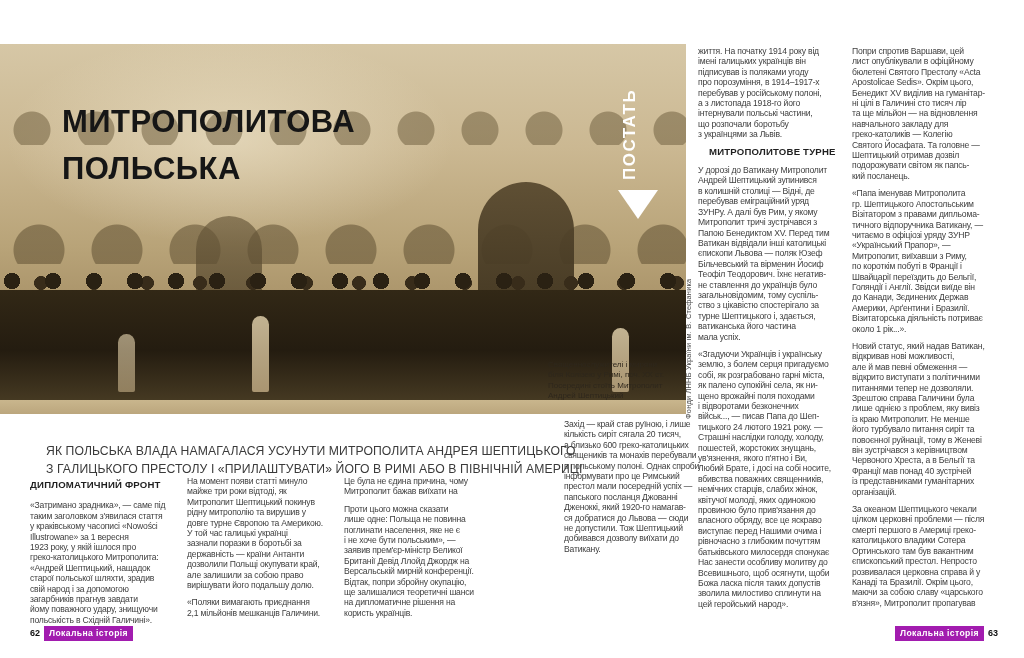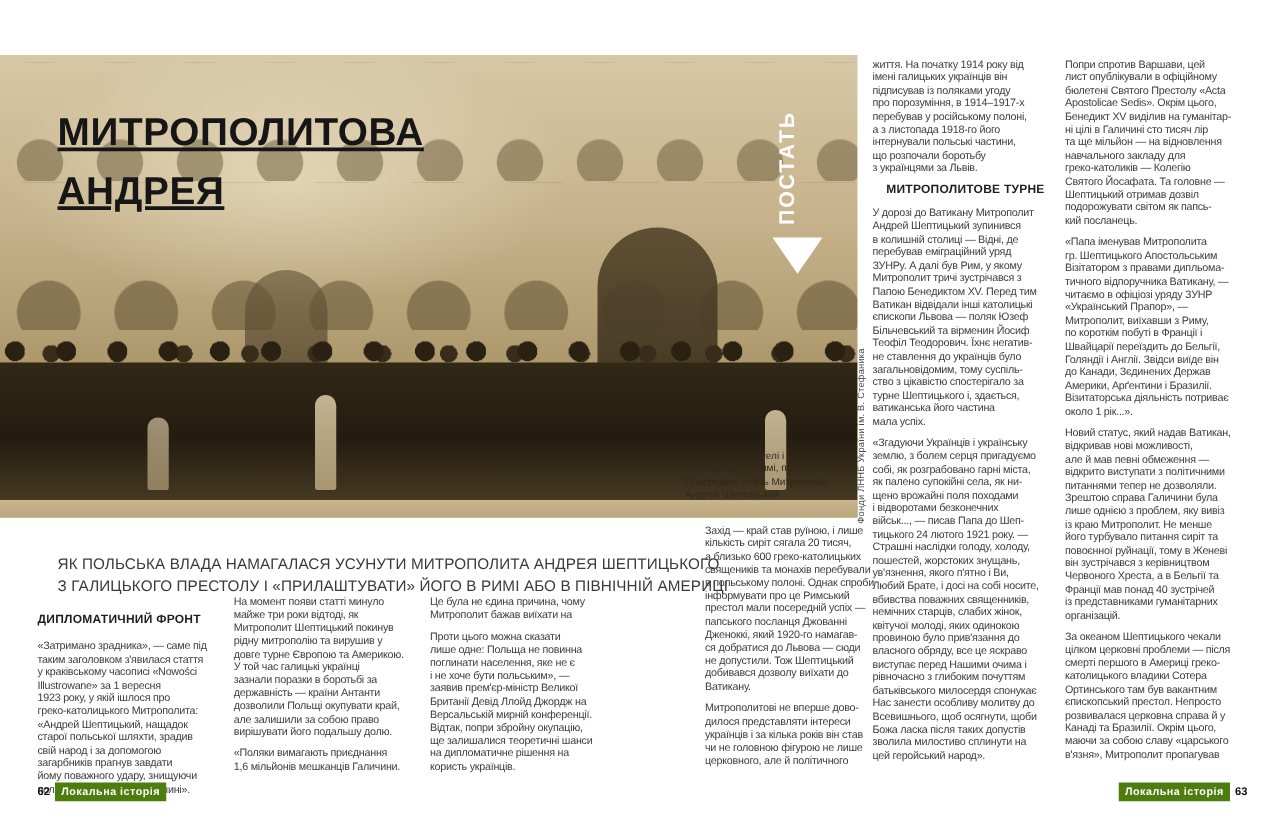--- a/index.html
+++ b/index.html
@@ -36,22 +36,22 @@
       linear-gradient(to bottom, #322816 0%, #241c10 55%, #453922 100%);
     background-position:0 2px, 19px 6px, 0 22px;
     background-size:41px 30px, 53px 30px, 100% 110px;
     background-repeat:repeat-x, repeat-x, no-repeat; }
   .ph-fig { position:absolute; bottom:22px; width:17px; height:76px;
     border-radius:9px 9px 2px 2px; background:linear-gradient(#d3c3a0,#b5a07a); opacity:.9; }
   .ph-fig.f1 { left:252px; } .ph-fig.f2 { left:612px; height:64px; } .ph-fig.f3 { left:118px; height:58px; opacity:.7; }
   .ph-ground { position:absolute; left:0; bottom:0; width:100%; height:14px;
     background:linear-gradient(#c9b68d,#bba67d); }
   
-  .title { position:absolute; left:46px; top:38px; margin:0;
-    font-size:31px; line-height:47px; font-weight:bold; letter-spacing:.5px; color:#161616;text-decoration:underline; }
+  .title { position:absolute; left:46px; top:38px; margin:16px;
+    font-size:31px; line-height:47px; font-weight:bold; letter-spacing:.5px; color:#161616; }
   .title span { display:block; }
   
   .rubric { position:absolute; left:620px; top:136px; width:124px; height:26px;
     transform:rotate(-90deg); transform-origin:0 0;
     font-size:17px; font-weight:bold; letter-spacing:1.5px; color:#ffffff; white-space:nowrap; }
   .rubric-arrow { position:absolute; left:618px; top:146px; width:0; height:0;
     border-left:20px solid transparent; border-right:20px solid transparent; border-top:29px solid #ffffff; }
   
   .caption { position:absolute; left:548px; top:316px; width:134px; margin:0;
     font-size:8px; line-height:10.4px; font-weight:normal; color:#2e271c; white-space:pre-line; }
@@ -60,27 +60,27 @@
     font-size:7.4px; letter-spacing:.2px; color:#4a4a4a; white-space:nowrap; }
   
   .standfirst { position:absolute; left:30px; top:426px; width:540px; margin:16px;
     font-size:12.2px; line-height:18px; letter-spacing:.1px; color:#3a3a3a; white-space:pre-line; }
   .col { position:absolute; top:476px; width:156px; font-size:8.6px; line-height:10.4px; letter-spacing:-.2px; }
   .col.l1 { left:30px; } .col.l2 { left:187px; } .col.l3 { left:344px; }
   .col.r1 { left:564px; top:419px; }
   .col.r2 { left:698px; top:46px; width:152px; }
   .col.r3 { left:852px; top:46px; }
   .para { margin:0 0 7px; white-space:pre-line; }
-  .col-heading { margin:15px 0 10px; font-size:9.6px; font-weight:bold; letter-spacing:.2px; color:#1f1f1f; }
+  .col-heading { margin:4px 0 10px; font-size:9.6px; font-weight:bold; letter-spacing:.2px; color:#1f1f1f; }
   .col-heading.mid { margin:4px 11px 8px; }
   
   .footer { position:absolute; top:626px; height:14px; display:flex; align-items:center; gap:4px; }
   .footer.fl { left:30px; } .footer.fr { right:26px; }
   .pgnum { font-size:9px; font-weight:bold; color:#101010; }
-  .brand { background:#4d7c0f; color:#ffffff; font-size:8.6px; font-weight:bold;
+  .brand { background:#a21caf; color:#ffffff; font-size:8.6px; font-weight:bold;
     letter-spacing:.4px; padding:2px 5px 3px; }
 </style>
 </head>
 <body>
 
 <div class="spread">
 
   <figure class="photo" style="margin:0">
     <div class="ph-glow"></div>
     <div class="ph-arches a1"></div>
@@ -88,21 +88,21 @@
     <div class="ph-portal"></div>
     <div class="ph-portal2"></div>
     <div class="ph-crowd"></div>
     <div class="ph-fig f1"></div>
     <div class="ph-fig f2"></div>
     <div class="ph-fig f3"></div>
     <div class="ph-ground"></div>
 
     <h1 class="title">
       <span>МИТРОПОЛИТОВА</span>
-      <span>АНДРЕЯ</span>
+      <span>ПОЛЬСЬКА</span>
     </h1>
     <div class="rubric">ПОСТАТЬ</div>
     <div class="rubric-arrow"></div>
     <figcaption class="caption">Священнослужителі і миряни
 біля Колізею у Римі, поч. ХХ ст.
 Посередині стоїть Митрополит
 Андрей Шептицький</figcaption>
   </figure>
 
   <div class="credit">Фонди ЛННБ України ім. В. Стефаника</div>
@@ -134,21 +134,21 @@
 Митрополит Шептицький покинув
 рідну митрополію та вирушив у
 довге турне Європою та Америкою.
 У той час галицькі українці
 зазнали поразки в боротьбі за
 державність — країни Антанти
 дозволили Польщі окупувати край,
 але залишили за собою право
 вирішувати його подальшу долю.</p>
         <p class="para">«Поляки вимагають приєднання
-1,6 мільйонів мешканців Галичини.</p>
+2,1 мільйонів мешканців Галичини.</p>
       </div>
   </div>
   <div class="col l3">
     <div>
         <p class="para">Це була не єдина причина, чому
 Митрополит бажав виїхати на</p>
         <p class="para">Проти цього можна сказати
 лише одне: Польща не повинна
 поглинати населення, яке не є
 і не хоче бути польським», —
@@ -170,25 +170,20 @@
 священиків та монахів перебували
 в польському полоні. Однак спроби
 інформувати про це Римський
 престол мали посередній успіх —
 папського посланця Джованні
 Дженоккі, який 1920-го намагав-
 ся добратися до Львова — сюди
 не допустили. Тож Шептицький
 добивався дозволу виїхати до
 Ватикану.</p>
-        <p class="para">Митрополитові не вперше дово-
-дилося представляти інтереси
-українців і за кілька років він став
-чи не головною фігурою не лише
-церковного, але й політичного</p>
       </div>
   </div>
   <div class="col r2">
     <div>
         <p class="para">життя. На початку 1914 року від
 імені галицьких українців він
 підписував із поляками угоду
 про порозуміння, в 1914–1917-х
 перебував у російському полоні,
 а з листопада 1918-го його

